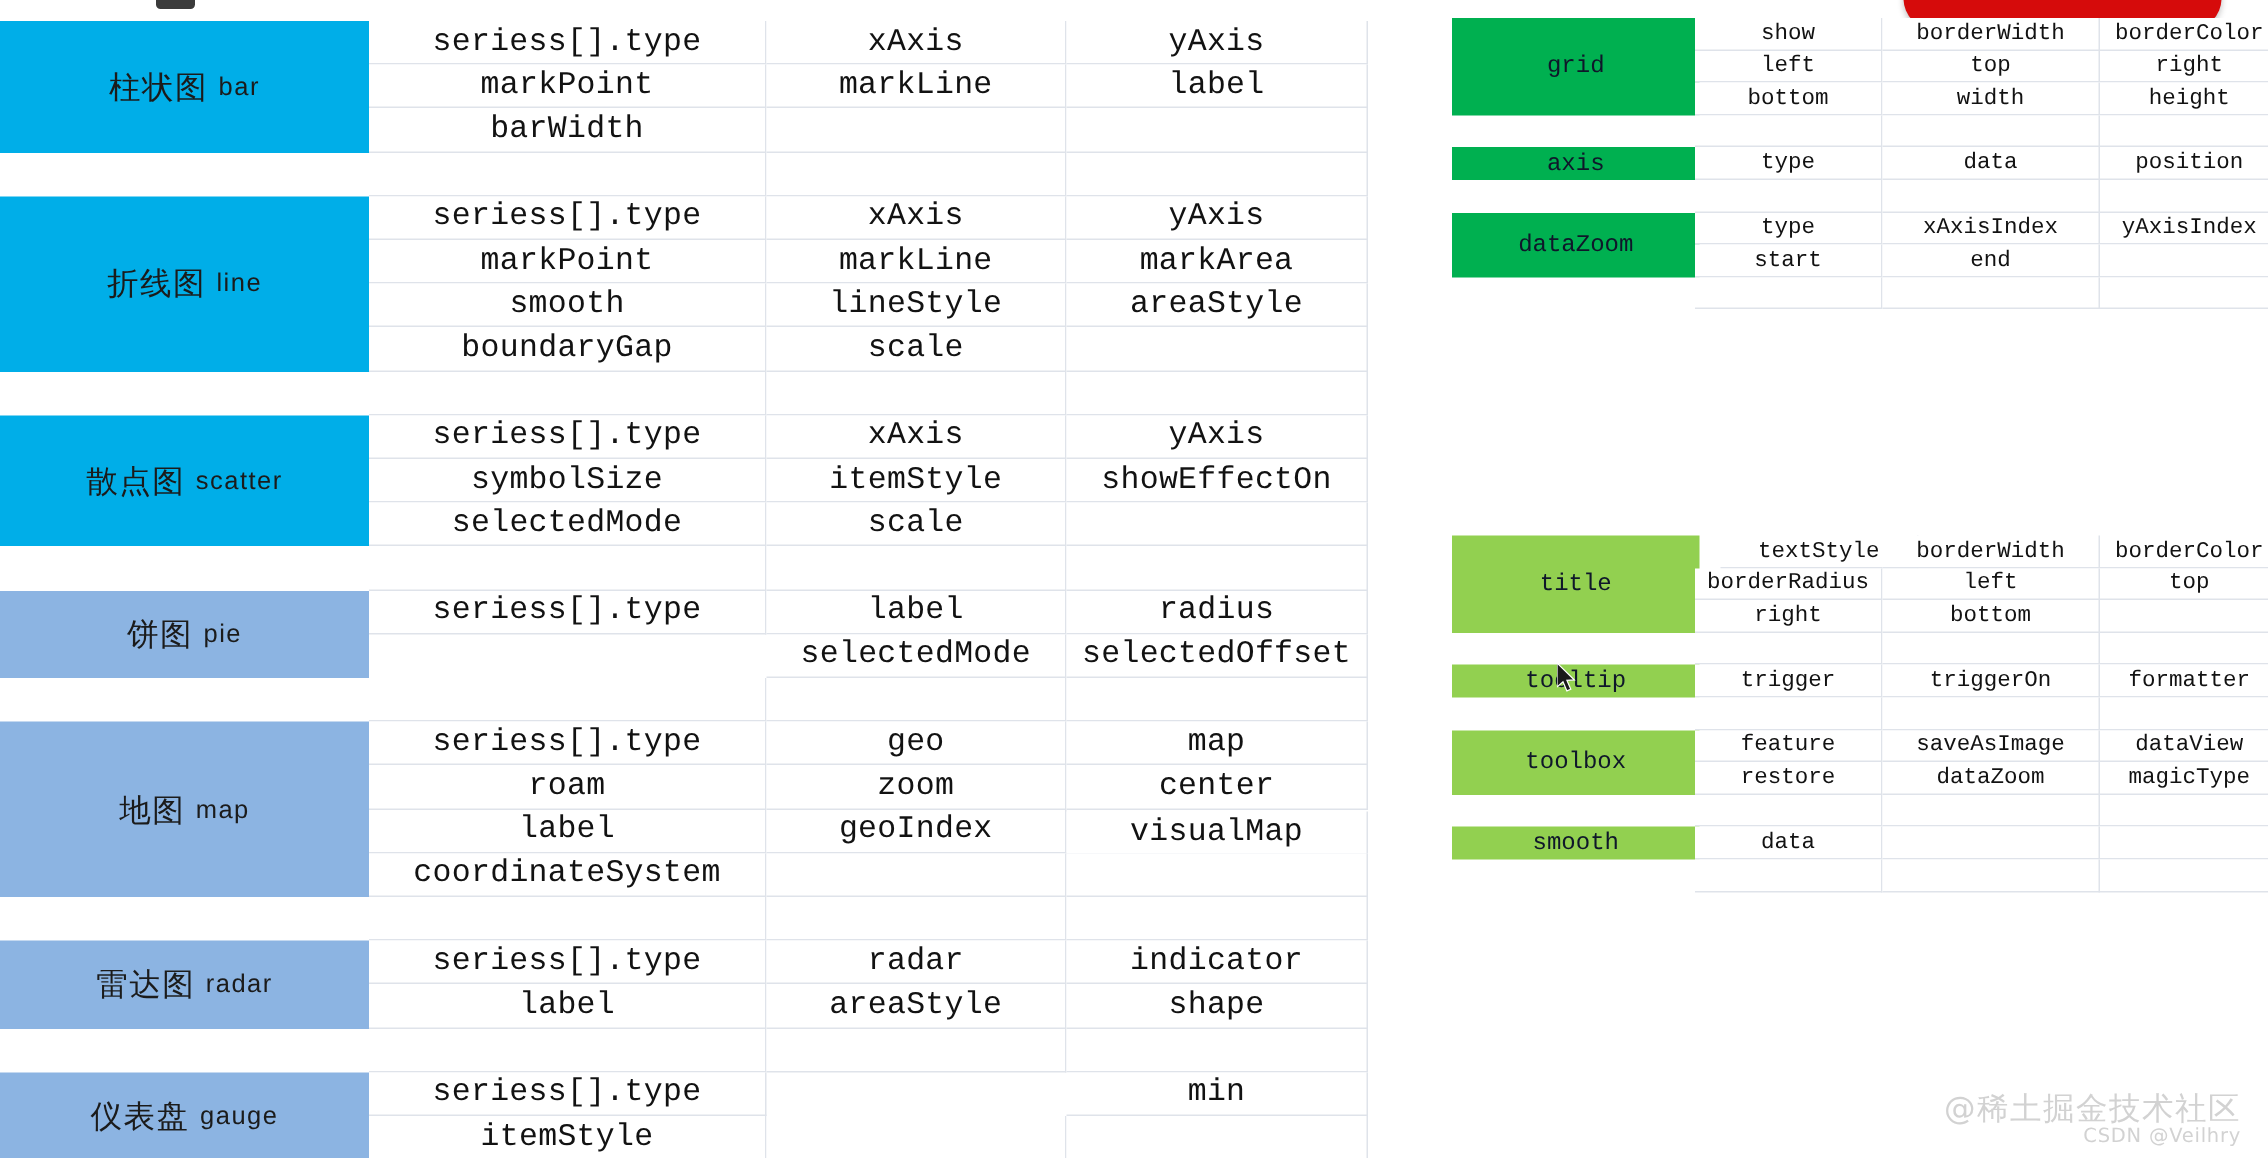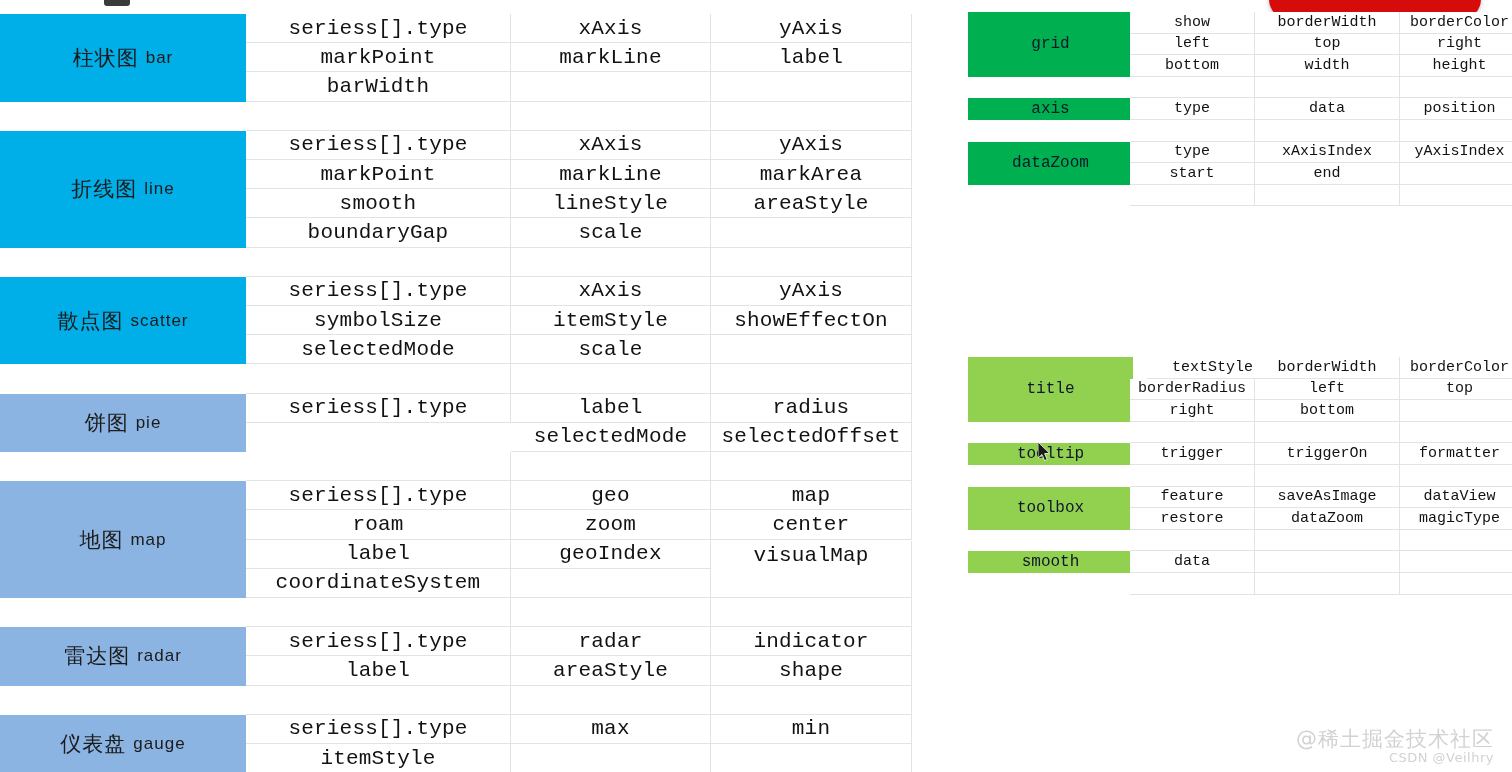--- a/index.html
+++ b/index.html
@@ -196,21 +196,20 @@
       <div class="cell lt-cell" style="left: 511px; top: 656.4px; width: 200px; height: 29.2px;">areaStyle</div>
       <div class="cell lt-cell" style="left: 711px; top: 656.4px; width: 201px; height: 29.2px;">shape</div>
       <div class="cell lt-cell empty" style="left: 246px; top: 685.6px; width: 265px; height: 29.2px;"></div>
       <div class="cell lt-cell empty" style="left: 511px; top: 685.6px; width: 200px; height: 29.2px;"></div>
       <div class="cell lt-cell empty" style="left: 711px; top: 685.6px; width: 201px; height: 29.2px;"></div>
       <div class="cat periw" style="left: 0px; top: 714.8px; width: 246px; height: 58.4px;">
         <span class="cn">仪表盘</span>
         <span class="en">gauge</span>
       </div>
       <div class="cell lt-cell" style="left: 246px; top: 714.8px; width: 265px; height: 29.2px;">seriess[].type</div>
-      <div class="cell lt-cell" style="left: 511px; top: 714.8px; width: 200px; height: 29.2px;">max</div>
       <div class="cell lt-cell" style="left: 711px; top: 714.8px; width: 201px; height: 29.2px;">min</div>
       <div class="cell lt-cell" style="left: 246px; top: 744px; width: 265px; height: 29.2px;">itemStyle</div>
       <div class="cell lt-cell empty" style="left: 511px; top: 744px; width: 200px; height: 29.2px;"></div>
       <div class="cell lt-cell empty" style="left: 711px; top: 744px; width: 201px; height: 29.2px;"></div>
     </div>
   <div id="right-table">
       <div class="grp dgreen" style="left: 8px; top: 12px; width: 165px; height: 64.8px;">grid</div>
       <div class="cell rt-cell" style="left: 170px; top: 12px; width: 125px; height: 21.6px;">show</div>
       <div class="cell rt-cell" style="left: 295px; top: 12px; width: 145px; height: 21.6px;">borderWidth</div>
       <div class="cell rt-cell" style="left: 440px; top: 12px; width: 120px; height: 21.6px;">borderColor</div>

